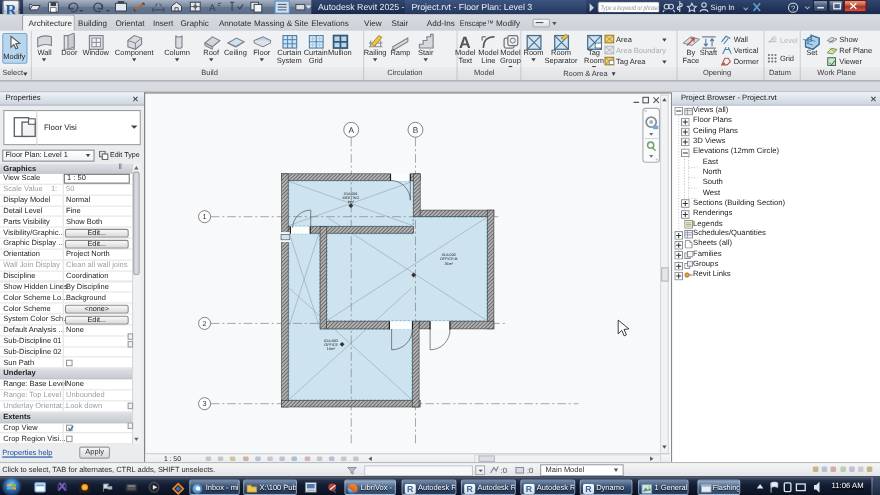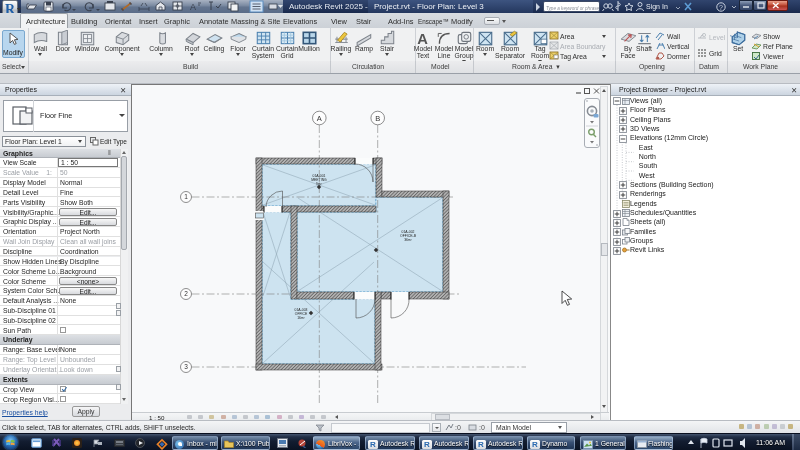--- a/index.html
+++ b/index.html
@@ -381,21 +381,21 @@
         <span class="t" style="left:5px;top:2px;font-size:7px;color:#1a1a1a">Properties</span>
         <span class="t" style="left:120px;top:1.5px;font-size:7.5px;color:#333">✕</span>
       </div>
   <div class="abs" style="left:3px;top:16px;width:125px;height:32px;background:#fff;border:1px solid #989ea6"></div>
       <div class="abs" style="left:33px;top:16px;width:1px;height:32px;background:#d0d3d7"></div>
   <svg class="abs" style="left:10px;top:19px" width="28" height="26" viewBox="0 0 28 26">
         <rect x="3" y="4" width="13" height="17" fill="#fff" stroke="#5a5f66" stroke-width="1.2"></rect>
         <rect x="10" y="8" width="12" height="13" fill="#f2f3f4" stroke="#5a5f66" stroke-width="1.2"></rect>
         <rect x="16" y="5" width="6" height="5" fill="#fff" stroke="#5a5f66" stroke-width="1"></rect>
       </svg>
-  <div class="t" style="left:40px;top:27px;font-size:7.2px;color:#222">Floor Fine</div>
+  <div class="t" style="left:40px;top:27px;font-size:7.2px;color:#222">Floor Visi</div>
   <div class="abs" style="left:119px;top:30px;width:0;height:0;border-left:3px solid transparent;border-right:3px solid transparent;border-top:3.5px solid #444"></div>
   <div class="abs" style="left:2px;top:52px;width:84px;height:11px;background:linear-gradient(#fff,#f0f1f3);border:1px solid #8a9098"></div>
   <div class="t" style="left:5px;top:54px;font-size:6.8px;color:#222">Floor Plan: Level 1</div>
   <div class="abs" style="left:78px;top:56px;width:0;height:0;border-left:2.5px solid transparent;border-right:2.5px solid transparent;border-top:3px solid #444"></div>
   <svg class="abs" style="left:90px;top:53px" width="9" height="9" viewBox="0 0 9 9">
         <rect x="0.5" y="0.5" width="5" height="5" fill="#e8eaec" stroke="#666"></rect>
         <rect x="3" y="3" width="5" height="5" fill="#fff" stroke="#666"></rect>
       </svg>
   <div class="t" style="left:100px;top:54px;font-size:6.5px;color:#222">Edit Type</div>
   <div class="abs" style="left:0;top:65px;width:120px;height:9px;background:linear-gradient(#dde0e4,#c7cbd1);border-bottom:1px solid #aeb2b8">

